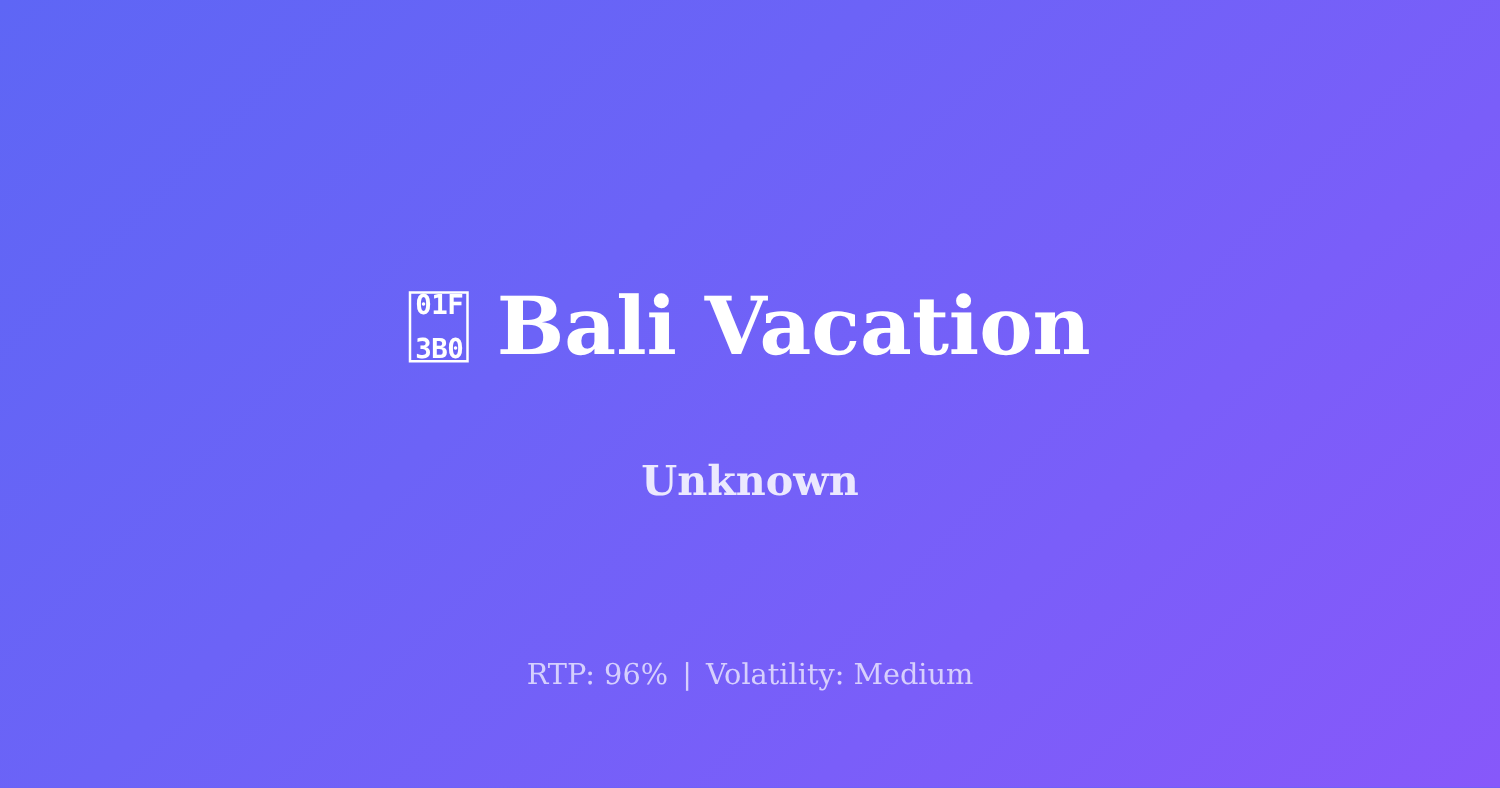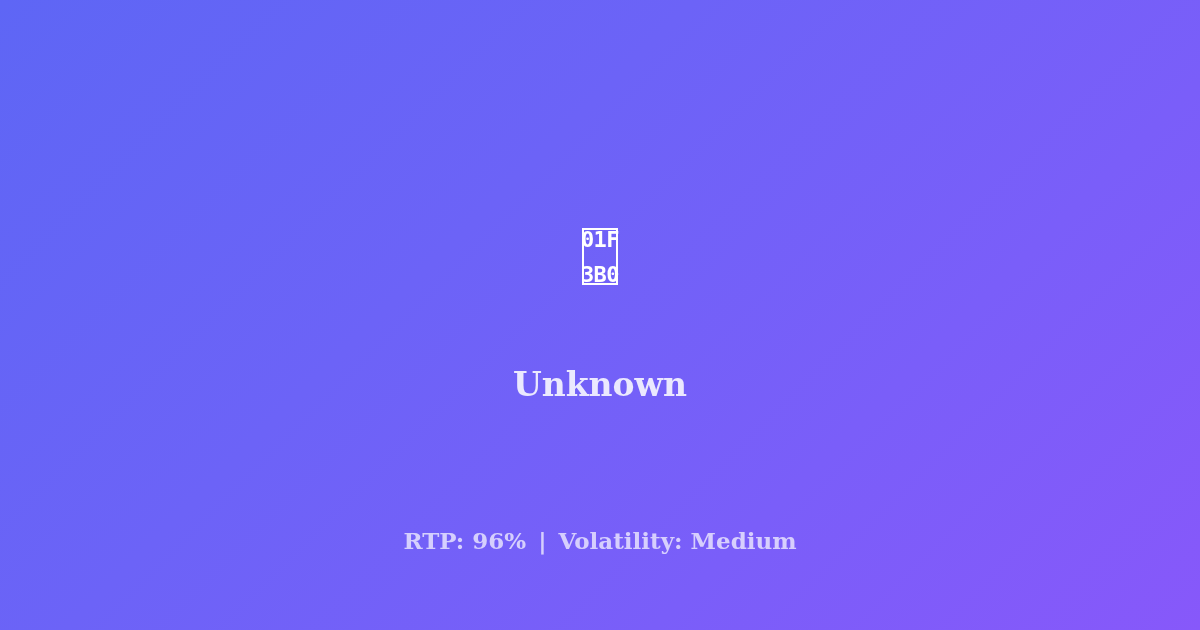--- a/index.html
+++ b/index.html
@@ -48,21 +48,21 @@
     flex: 0 0 auto;
     line-height: 1;
   }
 
   
   .tofu {
     display: inline-flex;
     flex-direction: column;
     align-items: center;
     justify-content: center;
-    width: 36px;
+    width: 48px;
     height: 57px;
     box-sizing: border-box;
     border: 2px solid #ffffff;
     font-family: "DejaVu Sans Mono", "Liberation Mono", monospace;
     font-weight: 700;
     font-size: 22px;
     line-height: 25px;
     letter-spacing: -0.5px;
     color: #ffffff;
     padding: 1px 0;
@@ -95,39 +95,40 @@
   }
 
   
   .game-stats {
     position: absolute;
     left: 0;
     right: 0;
     top: 527px;
     text-align: center;
     font-family: "DejaVu Serif", "Liberation Serif", serif;
-    font-weight: 700;
+    font-weight: 400;
     font-size: 23px;
     line-height: 1.2;
     color: rgba(255, 255, 255, 0.70);
   }
   .game-stats .sep { padding: 0 4px; }
 </style>
 </head>
 <body>
 
 <div class="og-card">
 
   <div class="title-row">
     <span class="game-emoji">
       <span class="tofu">
         <span>01F</span>
         <span>3B0</span>
       </span>
     </span>
+    <span class="game-title">Bali Vacation</span>
   </div>
 
   <div class="game-provider">Unknown</div>
 
   <div class="game-stats">
     <span>RTP: 96%</span>
     <span class="sep">|</span>
     <span>Volatility: Medium</span>
   </div>
 

